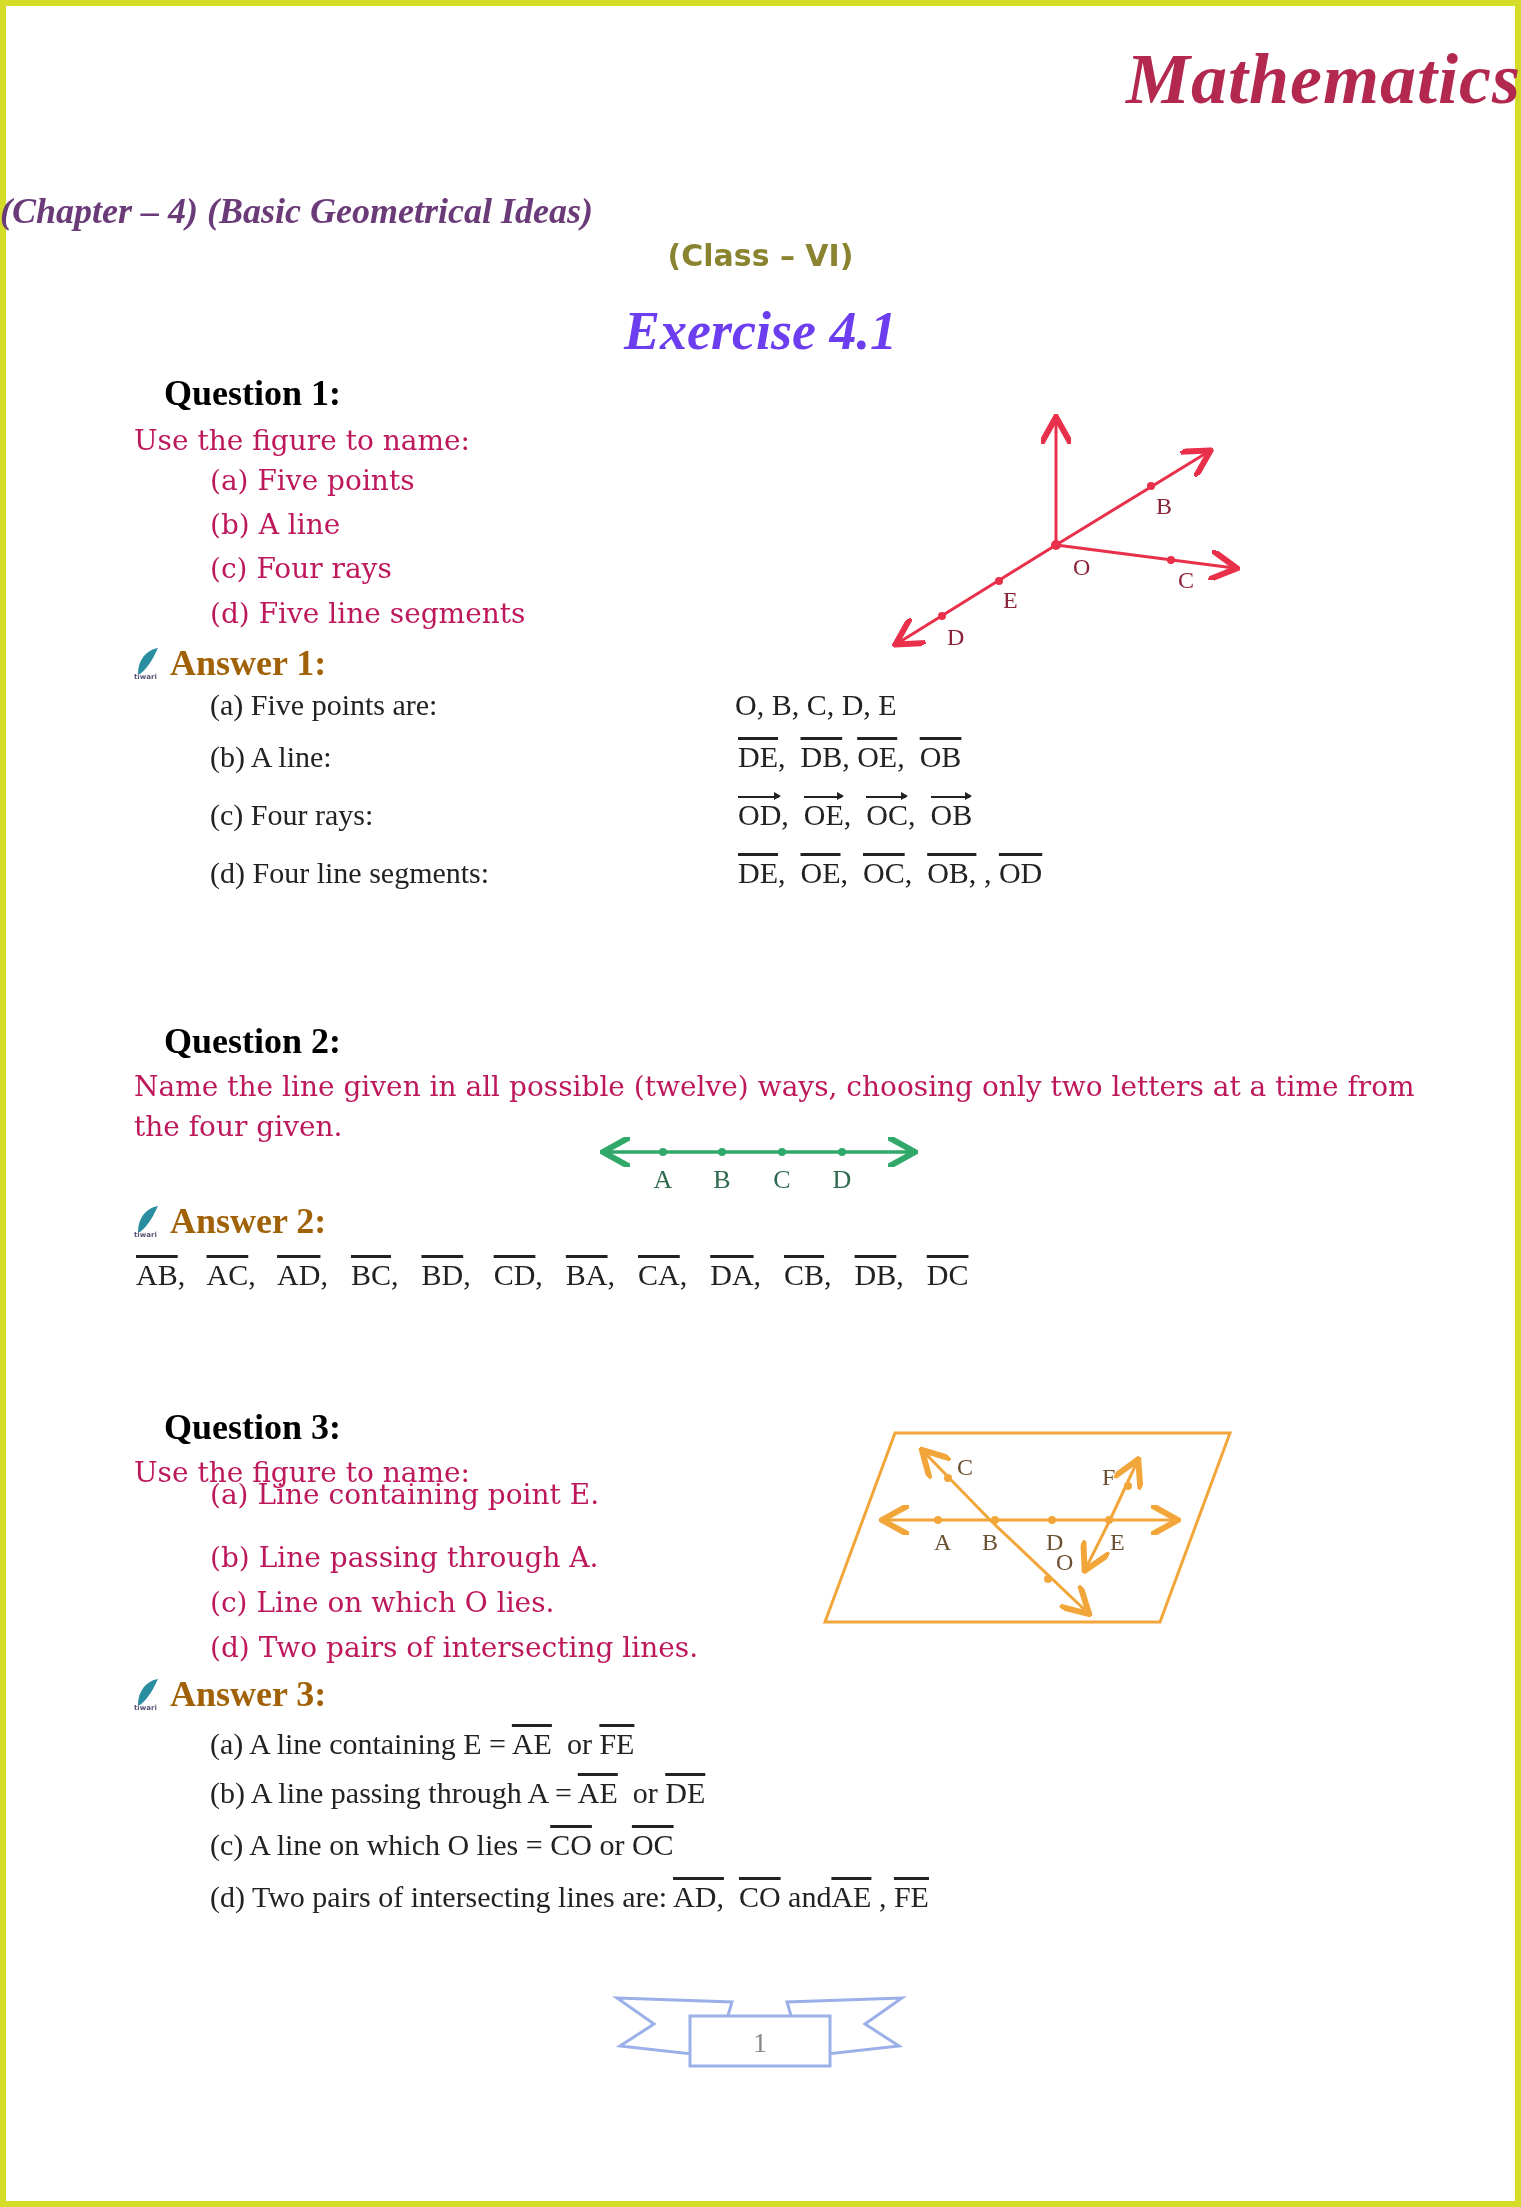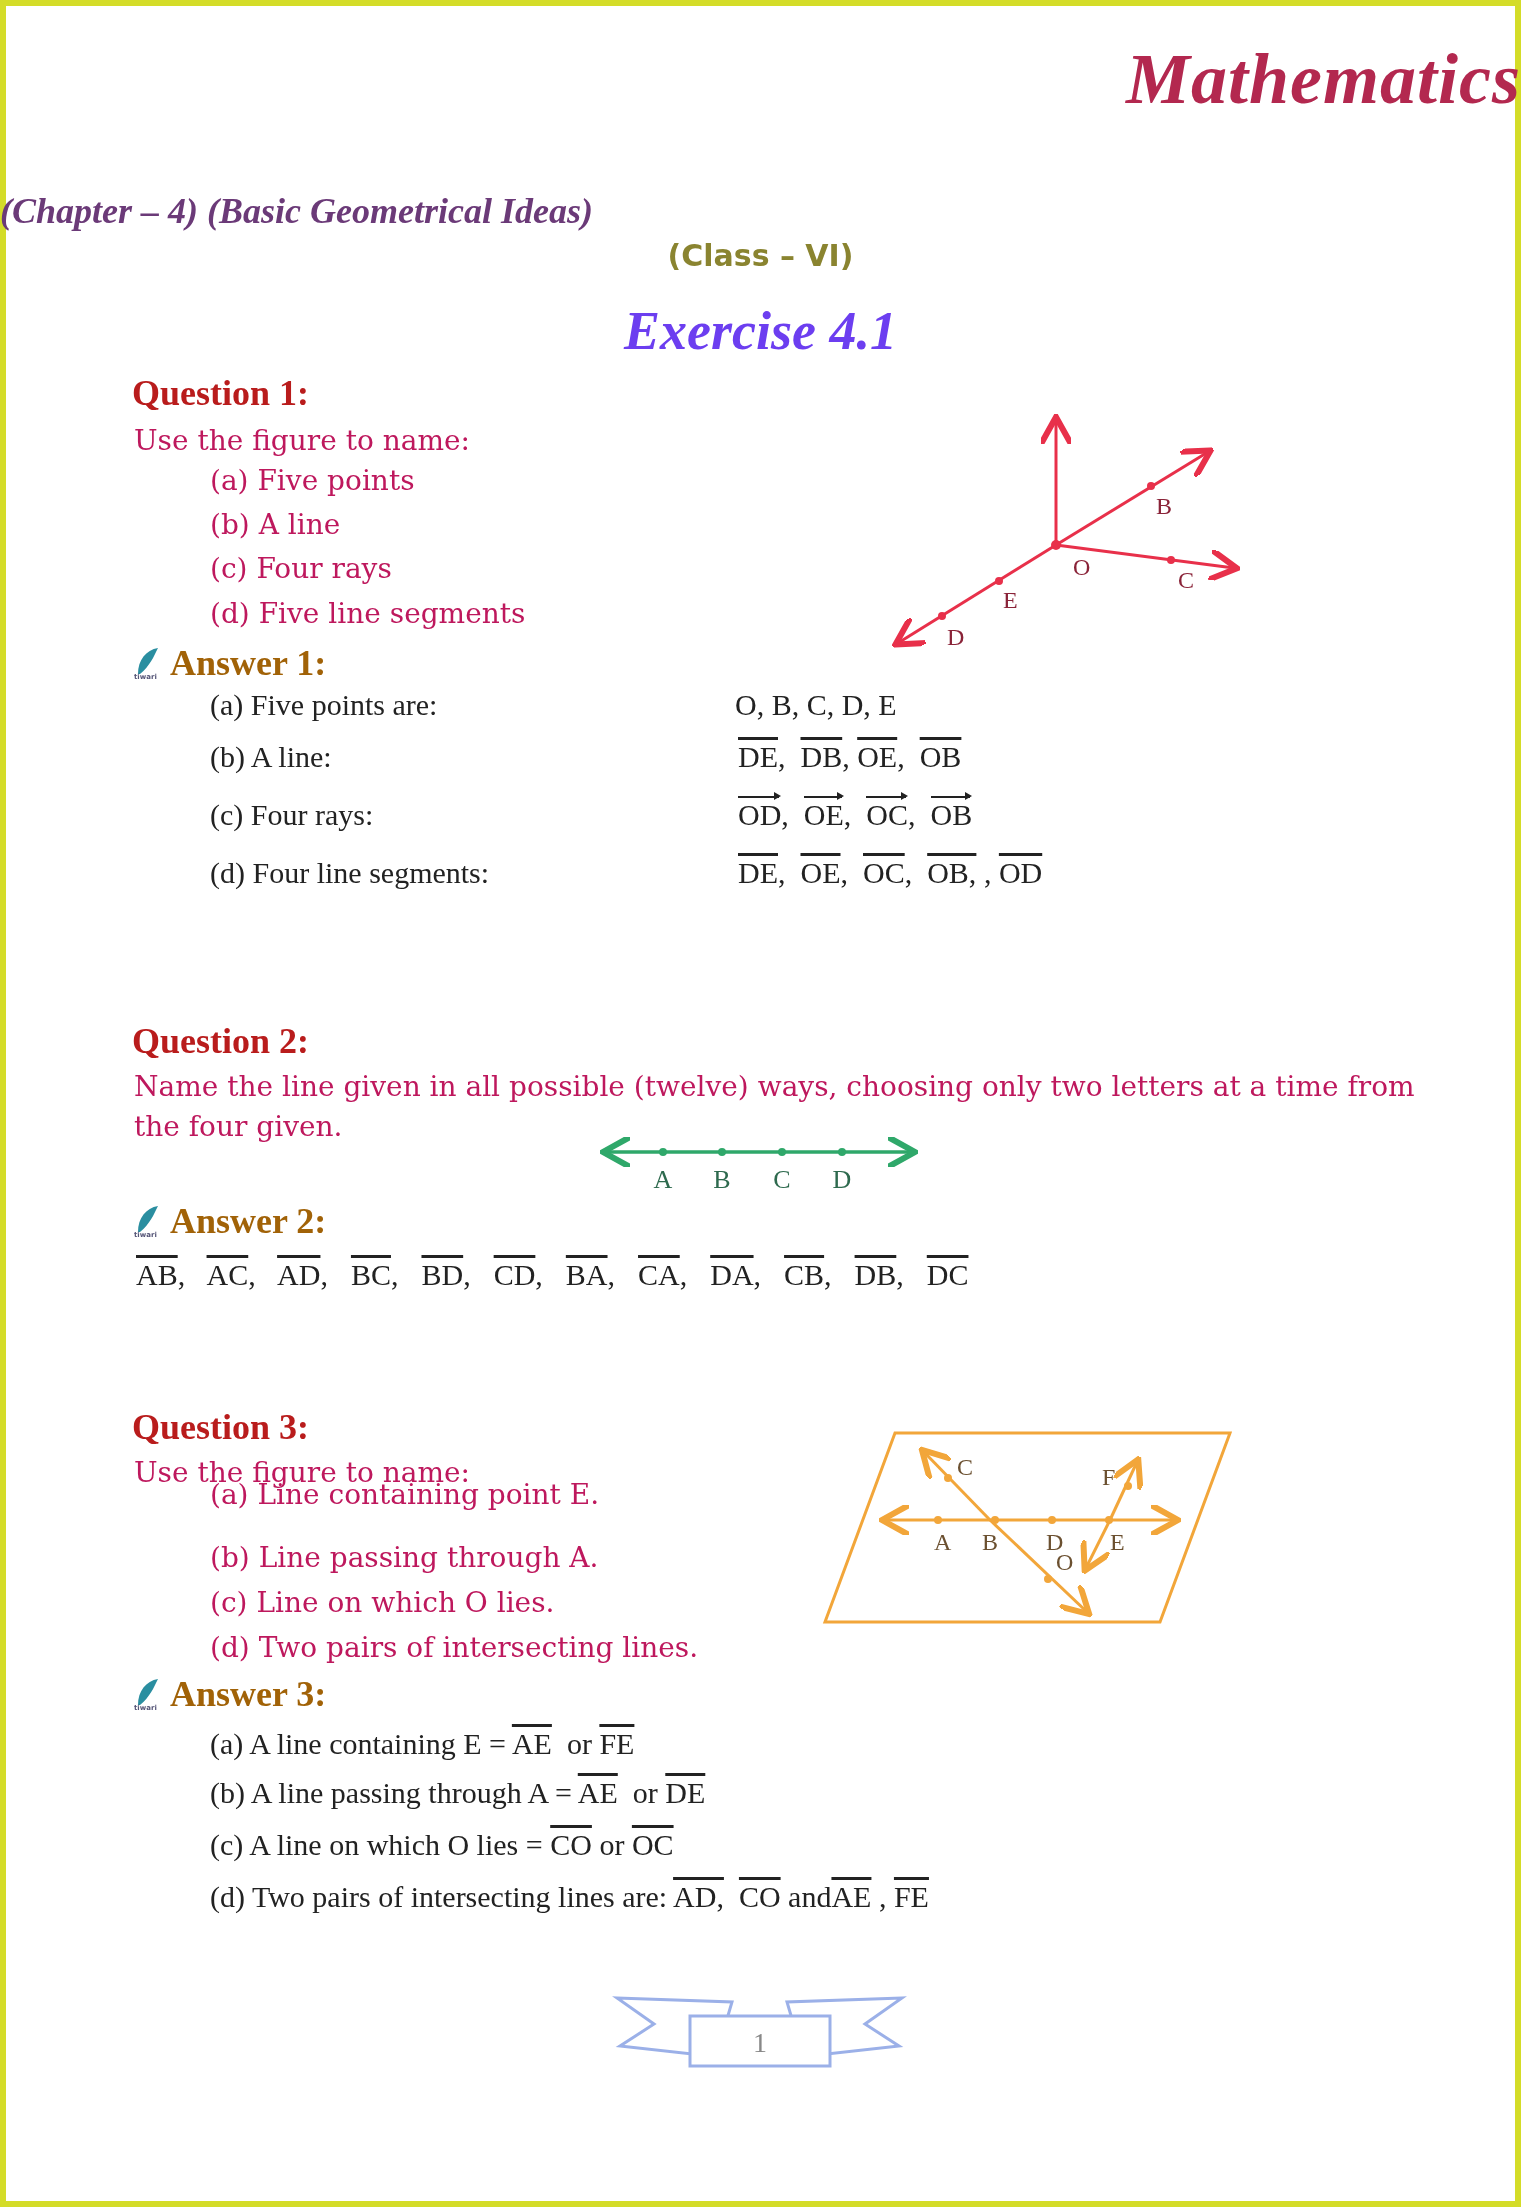--- a/index.html
+++ b/index.html
@@ -3,21 +3,21 @@
 <meta charset="utf-8">
 <style>
   html, body { margin:0; padding:0; }
   body { width:1521px; height:2207px; background:#ffffff; position:relative; overflow:hidden; }
   .page { position:absolute; left:0; top:0; width:1509px; height:2195px; border:6px solid #d4dc28; background:#fff; }
   .abs { position:absolute; }
   .title { left:0; width:1521px; top:38px; text-align:right; font-family:"Liberation Serif", serif; font-style:italic; font-weight:bold; font-size:72px; color:#b3284f; letter-spacing:1px; }
   .chapter { left:0; width:1521px; top:190px; text-align:left; font-family:"Liberation Serif", serif; font-style:italic; font-weight:bold; font-size:36px; color:#6b3a78; }
   .classline { left:0; width:1521px; top:238px; text-align:center; font-family:"DejaVu Sans", sans-serif; font-weight:bold; font-size:30px; color:#8a8430; }
   .exercise { left:0; width:1521px; top:300px; text-align:center; font-family:"Liberation Serif", serif; font-style:italic; font-weight:bold; font-size:54px; color:#6c3ef0; }
-  .qhead { font-family:"Liberation Serif", serif; font-weight:bold; font-size:36px; color:#b91c1c; }
+  .qhead { font-family:"Liberation Serif", serif; font-weight:bold; font-size:36px; color:#000000;margin-left:32px; }
   .ahead { font-family:"Liberation Serif", serif; font-weight:bold; font-size:36px; color:#a16207; display:flex; align-items:center; gap:8px; }
   .body { font-family:"DejaVu Serif", serif; font-size:28px; color:#be185d; white-space:nowrap; }
   .ans { font-family:"Liberation Serif", serif; font-size:30px; color:#222; white-space:nowrap; }
   .ov { text-decoration:overline; }
   .ray { position:relative; display:inline-block; }
   .ray::before { content:""; position:absolute; left:0; right:2px; top:-2px; border-top:2px solid #222; }
   .ray::after { content:""; position:absolute; right:0; top:-6px; border-left:7px solid #222; border-top:4px solid transparent; border-bottom:4px solid transparent; }
   .badge-icon { width:30px; height:34px; position:relative; }
 </style>
 </head>

